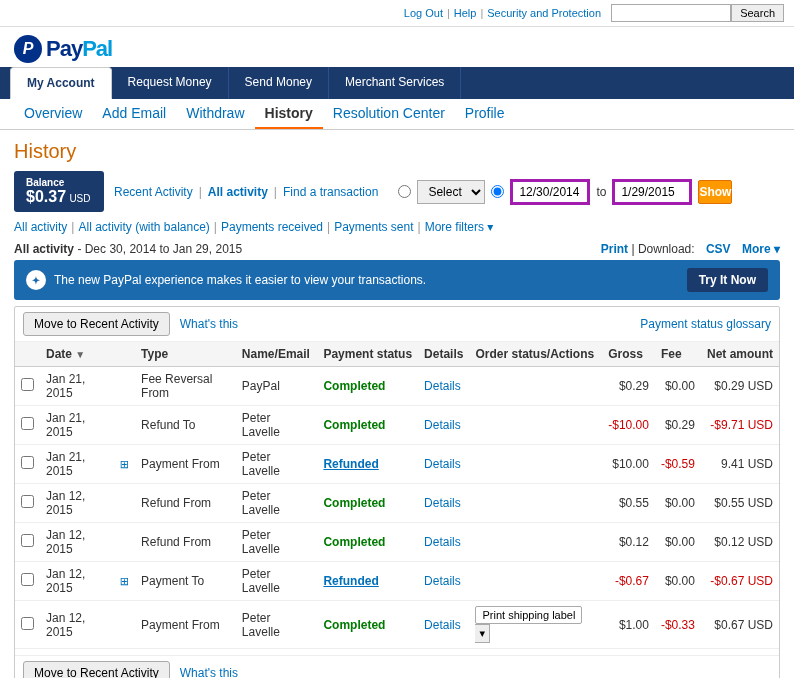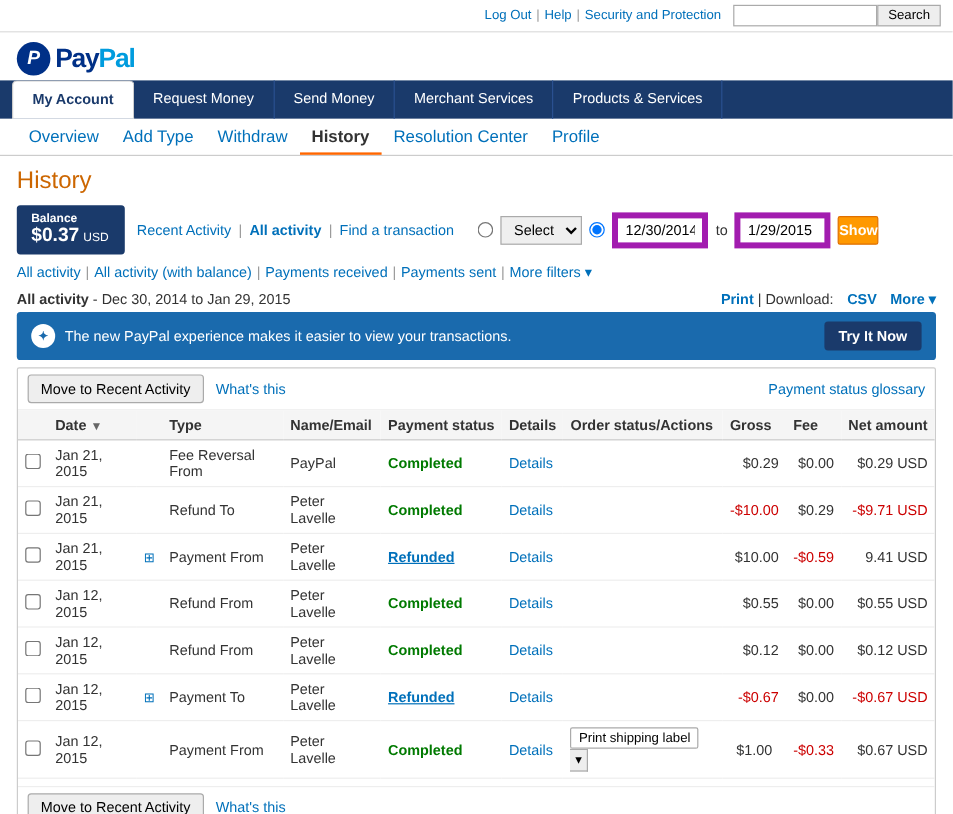--- a/index.html
+++ b/index.html
@@ -36,21 +36,21 @@
     
     .filter-row { display: flex; align-items: center; gap: 10px; margin-bottom: 8px; flex-wrap: wrap; }
     .balance-box { background: #1a3a6b; color: #fff; padding: 6px 12px; border-radius: 3px; min-width: 90px; }
     .balance-label { font-size: 10px; font-weight: bold; }
     .balance-currency { font-size: 10px; }
     .filter-links { display: flex; align-items: center; gap: 6px; color: #0070ba; }
     .filter-links a { color: #0070ba; text-decoration: none; font-size: 12px; }
     .filter-links .sep { color: #999; }
     .filter-controls { display: flex; align-items: center; gap: 6px; margin-left: 10px; }
     .filter-controls select { border: 1px solid #aaa; padding: 3px 6px; font-size: 12px; }
-    .filter-controls input[type=text] { border: 5px solid #a21caf; padding: 3px 6px; font-size: 12px; width: 80px; }
+    .filter-controls input[type=text] { border: 3px solid #a21caf; padding: 3px 6px; font-size: 12px; width: 80px; }
     .btn-show { background: #f90; border: 1px solid #e07000; color: #fff; font-weight: bold; padding: 4px 0; cursor: pointer; border-radius: 2px; font-size: 12px; }
 
     
     .activity-filter { display: flex; align-items: center; gap: 4px; margin-bottom: 8px; font-size: 12px; flex-wrap: wrap; }
     .activity-filter a { color: #0070ba; text-decoration: none; }
     .activity-filter .sep { color: #999; }
     .activity-filter .more-btn { background: none; border: none; color: #0070ba; cursor: pointer; font-size: 12px; }
 
     
     .all-activity-header { display: flex; justify-content: space-between; align-items: center; margin-bottom: 4px; }
@@ -107,26 +107,25 @@
       <span style="color:#003087;">Pay</span><span style="color:#009cde;">Pal</span>
     </span>
   </div>
 </div>
 
 <div class="main-nav" id="main-nav">
     <div class="main-nav-item active">My Account</div>
     <div class="main-nav-item">Request Money</div>
     <div class="main-nav-item">Send Money</div>
     <div class="main-nav-item">Merchant Services</div>
-    <div class="main-nav-item">Products &amp; Services</div>
   </div>
 
 <div class="sub-nav" id="sub-nav">
     <a class="sub-nav-item" href="#">Overview</a>
-    <a class="sub-nav-item" href="#">Add Type</a>
+    <a class="sub-nav-item" href="#">Add Email</a>
     <a class="sub-nav-item" href="#">Withdraw</a>
     <a class="sub-nav-item active" href="#">History</a>
     <a class="sub-nav-item" href="#">Resolution Center</a>
     <a class="sub-nav-item" href="#">Profile</a>
   </div>
 
 <div class="page-content">
 
   <div class="history-title">History</div>
 
@@ -300,21 +299,21 @@
           </tr>
           <tr>
             <td><input type="checkbox" style=""></td>
             <td>Jan 12, 2015</td>
             <td></td>
             <td>Payment From</td>
             <td>Peter Lavelle</td>
             <td><span class="status-completed">Completed</span></td>
             <td><a class="details-link" href="#">Details</a></td>
             <td><button class="print-label-btn">Print shipping label</button><button class="print-label-dropdown">▾</button></td>
-            <td style="text-align: center;">$1.00</td>
+            <td style="text-align: right;">$1.00</td>
             <td class="neg" style="text-align: right;">-$0.33</td>
             <td style="text-align: right;">$0.67 USD</td>
           </tr>
         </tbody>
     </table>
 
     <div style="display:flex;align-items:center;gap:10px;padding:5px 8px;border-top:1px solid #eee;">
       <button class="move-btn">Move to Recent Activity</button>
       <a class="whats-link">What's this</a>
     </div>

